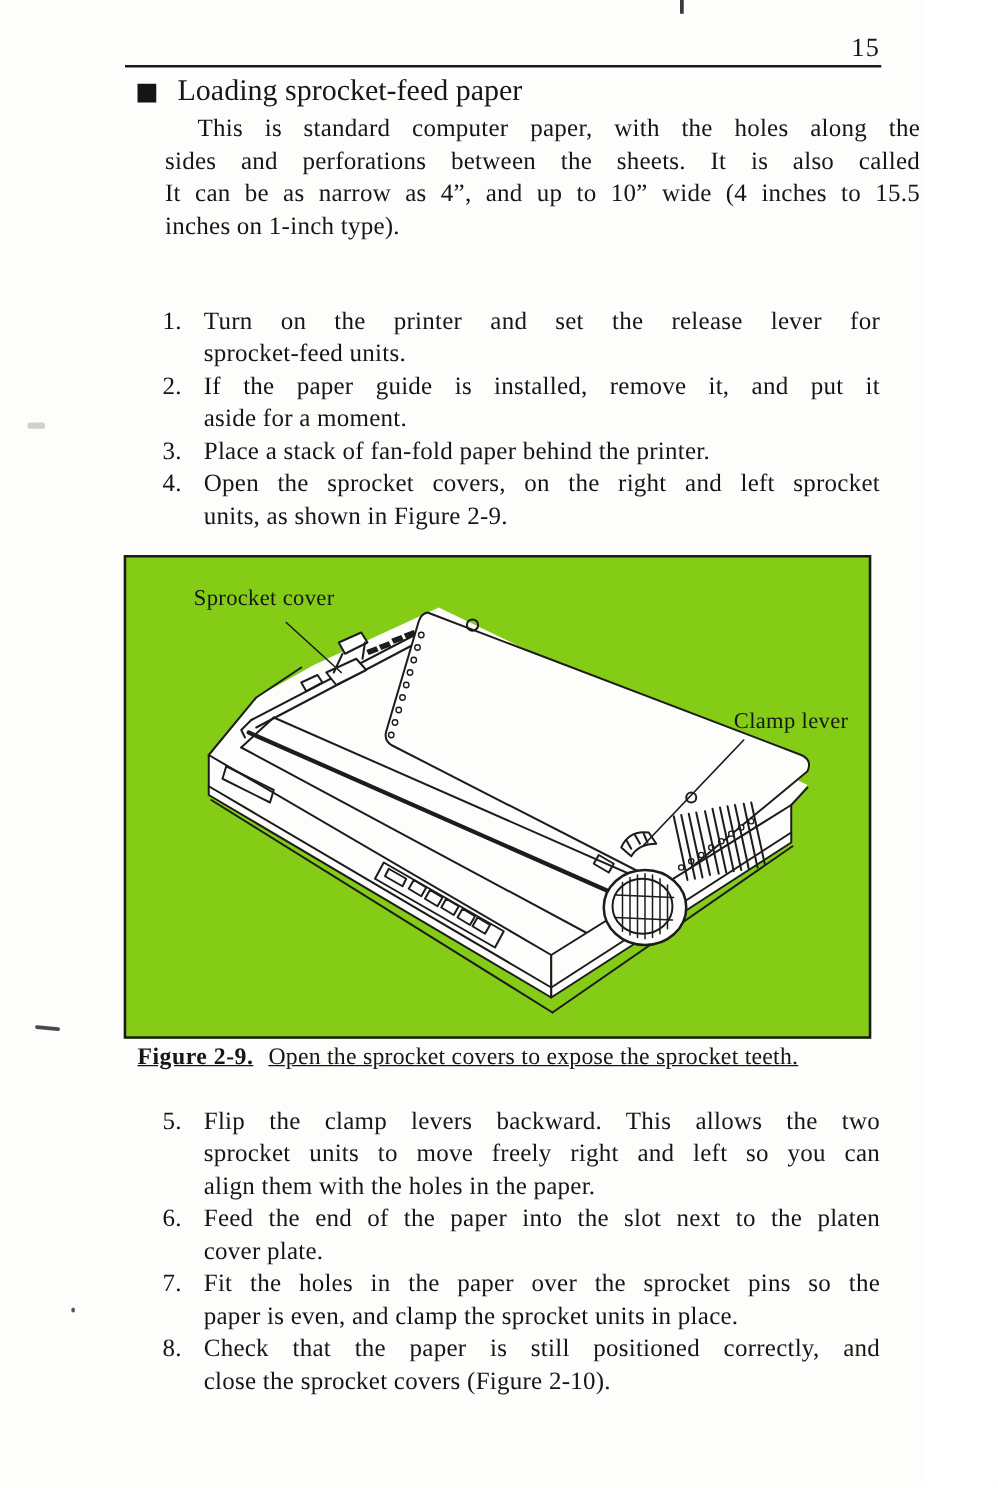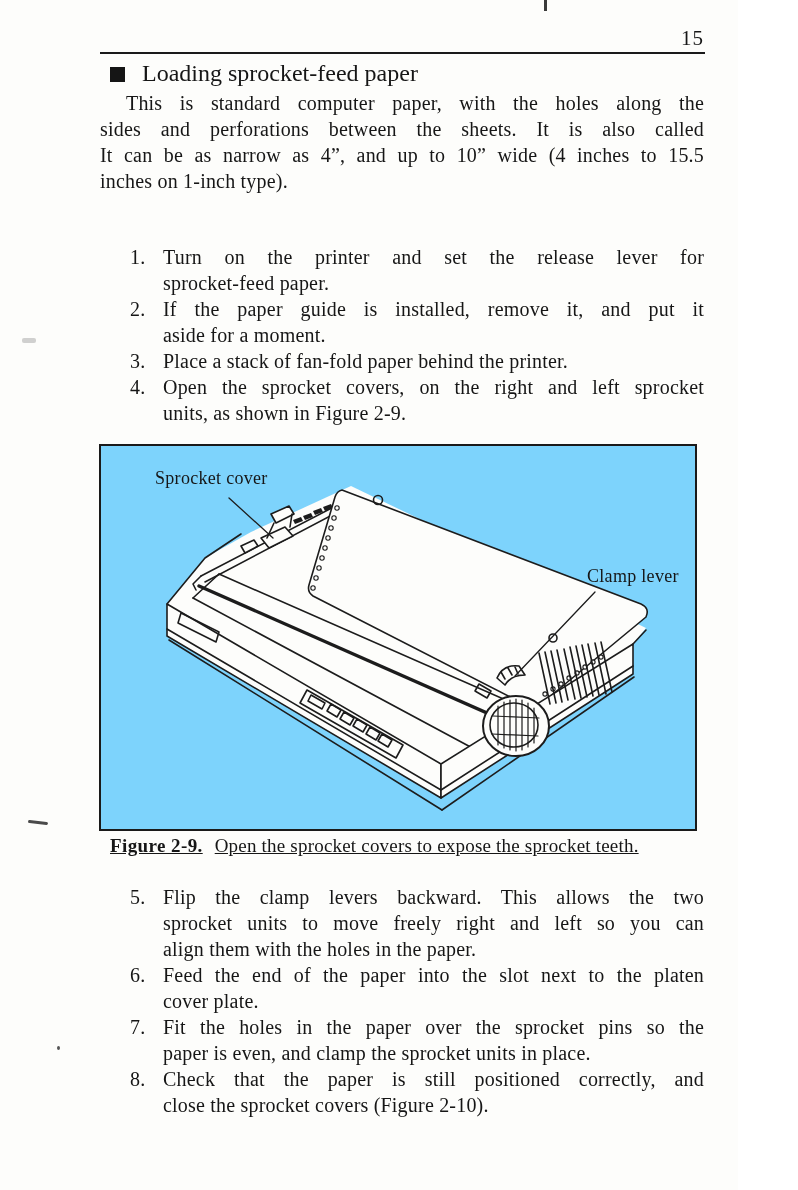--- a/index.html
+++ b/index.html
@@ -40,21 +40,21 @@
   .indent { text-indent:26px; }
 
   .step-line { position:relative; height:26px; padding-left:63px; }
   .step-line.jline { text-align:justify; text-align-last:justify; }
   .step-num { position:absolute; left:30px; top:0; width:26px; text-align:left; }
 
   
   .figure {
     position:absolute; left:99px; top:444px;
     width:594px; height:383px;
-    border:2px solid #1a1a1a; background:#7dd3fc;
+    border:2px solid #1a1a1a; background:#84cc16;
   }
   .fig-label {
     position:absolute; font-size:18px; letter-spacing:0.3px; white-space:nowrap;
   }
   .fig-label.sprocket { left:54px; top:22px; }
   .fig-label.clamp   { left:486px; top:120px; }
   .figure svg { position:absolute; left:0; top:0; }
 
   
   .caption {
@@ -81,30 +81,30 @@
   <div class="artifact a-left-dot"></div>
 
   <div class="page-number">15</div>
   <div class="header-rule"></div>
 
   <div class="heading">
     <span class="sq"></span>
     <span>Loading sprocket-feed paper</span>
   </div>
 
-  <div class="textblock" style="top:90px;" id="intro">
+  <div class="textblock" style="top:90px;margin-left:32px;" id="intro">
       <div class="tline jline indent">This is standard computer paper, with the holes along the</div>
       <div class="tline jline">sides and perforations between the sheets. It is also called</div>
       <div class="tline jline">It can be as narrow as 4”, and up to 10” wide (4 inches to 15.5</div>
       <div class="tline">inches on 1-inch type).</div>
     </div>
 
   <div class="textblock" style="top:244px;" id="steps1">
       <div class="step-line jline"><span class="step-num">1.</span>Turn on the printer and set the release lever for</div>
-      <div class="step-line">sprocket-feed paper.</div>
+      <div class="step-line">sprocket-feed units.</div>
       <div class="step-line jline"><span class="step-num">2.</span>If the paper guide is installed, remove it, and put it</div>
       <div class="step-line">aside for a moment.</div>
       <div class="step-line"><span class="step-num">3.</span>Place a stack of fan-fold paper behind the printer.</div>
       <div class="step-line jline"><span class="step-num">4.</span>Open the sprocket covers, on the right and left sprocket</div>
       <div class="step-line">units, as shown in Figure 2-9.</div>
     </div>
 
   <div class="figure">
     <svg width="594" height="383" viewBox="0 0 594 383">
       <g stroke="#1c1c1c" fill="none" stroke-width="1.6" stroke-linejoin="round" stroke-linecap="round">

